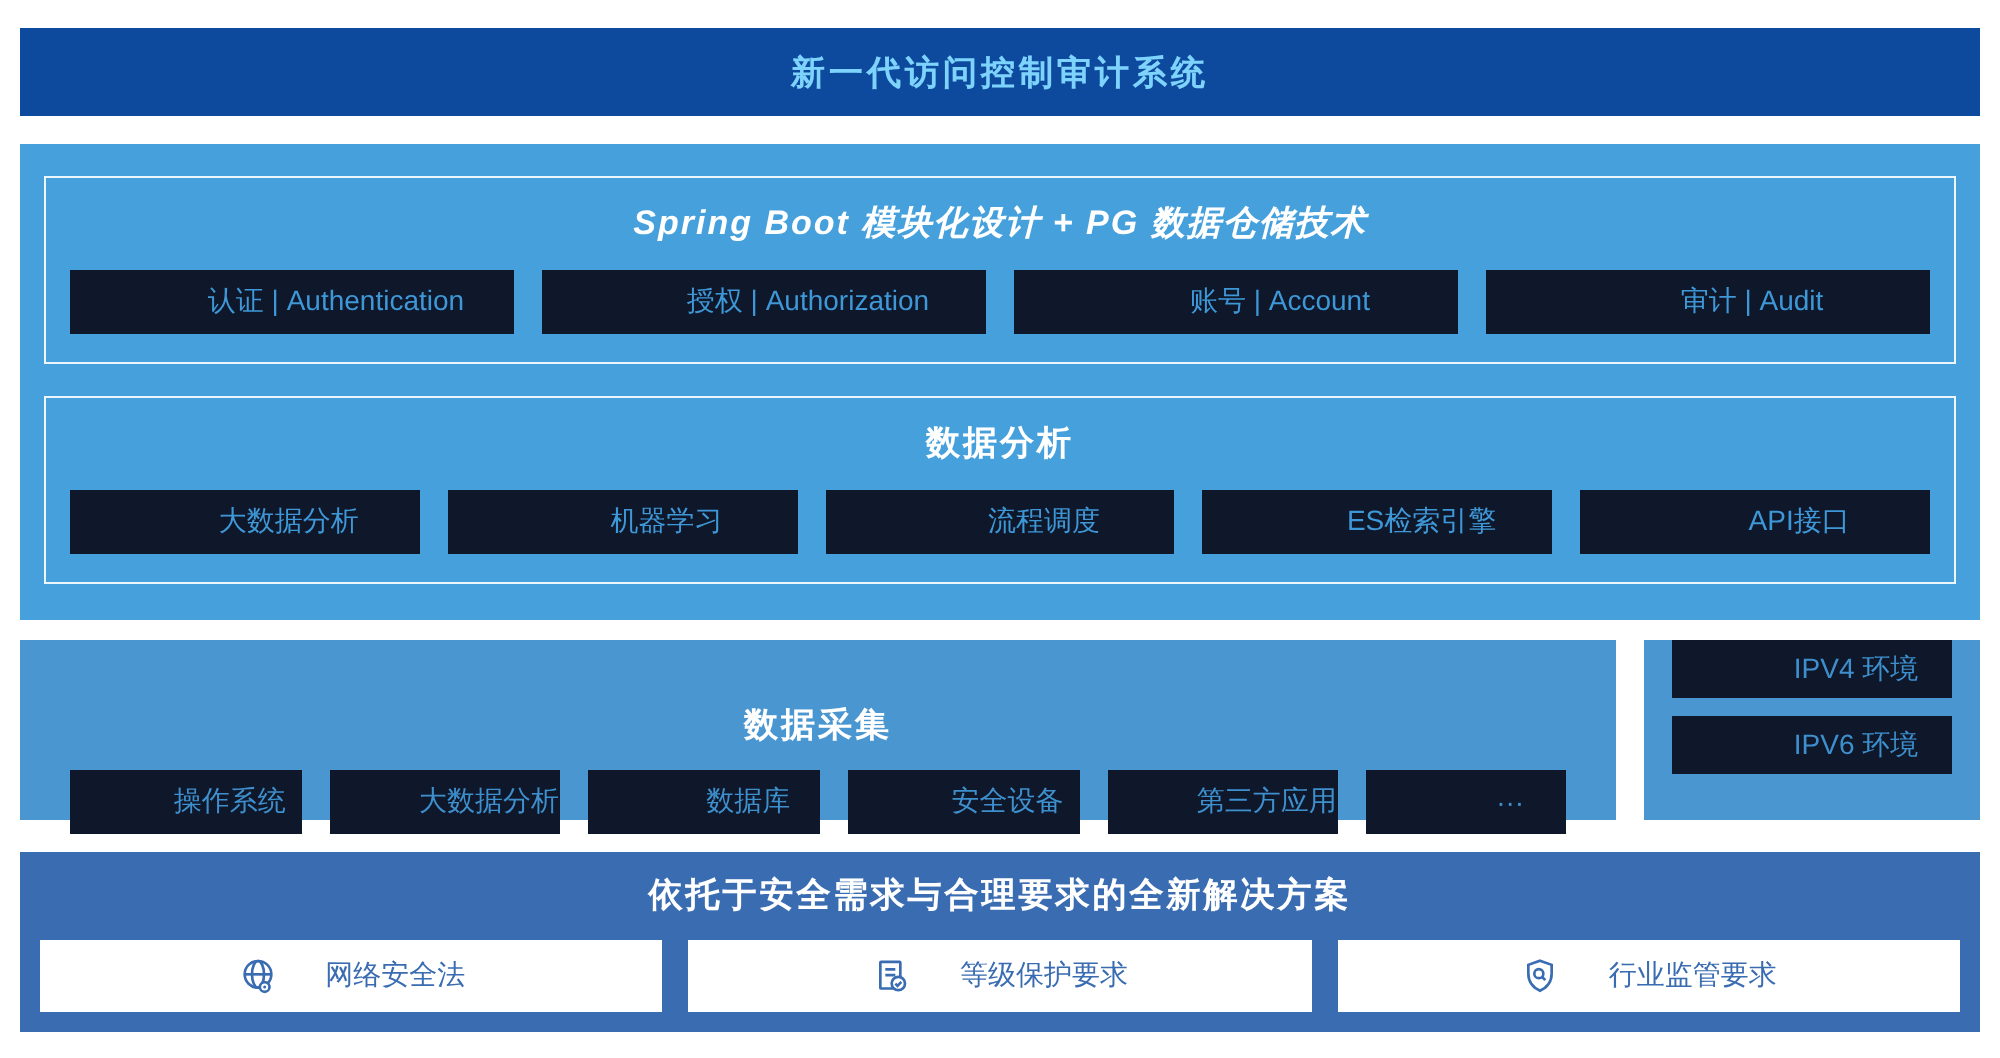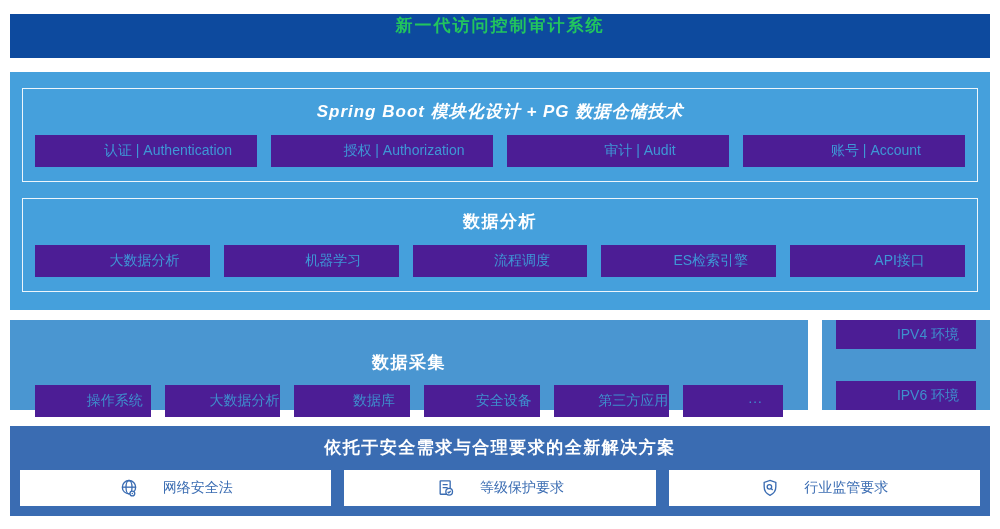--- a/index.html
+++ b/index.html
@@ -7,58 +7,58 @@
   body {
     width: 1000px; height: 529px;
     font-family: "Liberation Sans", "DejaVu Sans", sans-serif;
     position: relative; overflow: hidden;
   }
   .page { position: absolute; left: 10px; top: 14px; width: 980px; }
 
   
   .banner {
     height: 44px; background: #0d4a9e;
-    display: flex; align-items: flex-start; justify-content: center;
-    color: #22c55e; font-size: 17px; font-weight: bold; letter-spacing: 2px;
+    display: flex; align-items: center; justify-content: center;
+    color: #7dd3fc; font-size: 17px; font-weight: bold; letter-spacing: 2px;
   }
 
   
   .platform {
     margin-top: 14px; background: #45a0dc;
     padding: 16px 12px 18px;
   }
   .subsection {
     border: 1px solid rgba(255,255,255,0.9);
     padding: 0 12px 14px;
   }
   .subsection + .subsection { margin-top: 16px; }
   .sub-header {
     color: #ffffff; font-size: 17px; font-weight: bold;
     text-align: center; padding: 11px 0 12px; letter-spacing: 1.5px;
   }
   .sub-header.latin { font-style: italic; letter-spacing: 1px; }
   .row { display: flex; gap: 14px; }
   .wbox {
-    flex: 1; height: 32px; background: #4c1d95;
+    flex: 1; height: 32px; background: #0f172a;
     display: flex; align-items: center; justify-content: center;
     color: #3e97d6; font-size: 14px; padding-left: 44px;
   }
 
   
   .mid-row { margin-top: 10px; display: flex; gap: 14px; }
   .collection {
     flex: 1; background: #4a96d1; height: 90px;
     padding: 0 25px 0;
   }
   .collection .sub-header { padding: 10px 0 11px; margin-top: 21px; }
   .collection .wbox { color: #3e8fcd; }
   .wbox.small { flex: 0.78; }
   .ip-env {
     width: 168px; background: #4a96d1; height: 90px;
-    display: flex; flex-direction: column; justify-content: space-between;
+    display: flex; flex-direction: column; justify-content: flex-start;
     gap: 9px; padding: 0 14px;
   }
   .ip-env .wbox { flex: none; height: 29px; color: #3e8fcd; }
 
   
   .solution {
     margin-top: 16px; background: #3a6cb2; height: 90px;
     padding: 0 10px;
   }
   .solution .sub-header { padding: 10px 0 11px; }
@@ -79,22 +79,22 @@
     <span>新一代访问控制审计系统</span>
   </div>
 
   <div class="platform">
 
     <div class="subsection">
       <div class="sub-header latin">Spring Boot 模块化设计 + PG 数据仓储技术</div>
       <div class="row">
         <div class="wbox">认证 | Authentication</div>
         <div class="wbox">授权 | Authorization</div>
+        <div class="wbox">账号 | Account</div>
         <div class="wbox">审计 | Audit</div>
-        <div class="wbox">账号 | Account</div>
       </div>
     </div>
 
     <div class="subsection">
       <div class="sub-header">数据分析</div>
       <div class="row">
         <div class="wbox">大数据分析</div>
         <div class="wbox">机器学习</div>
         <div class="wbox">流程调度</div>
         <div class="wbox">ES检索引擎</div>

